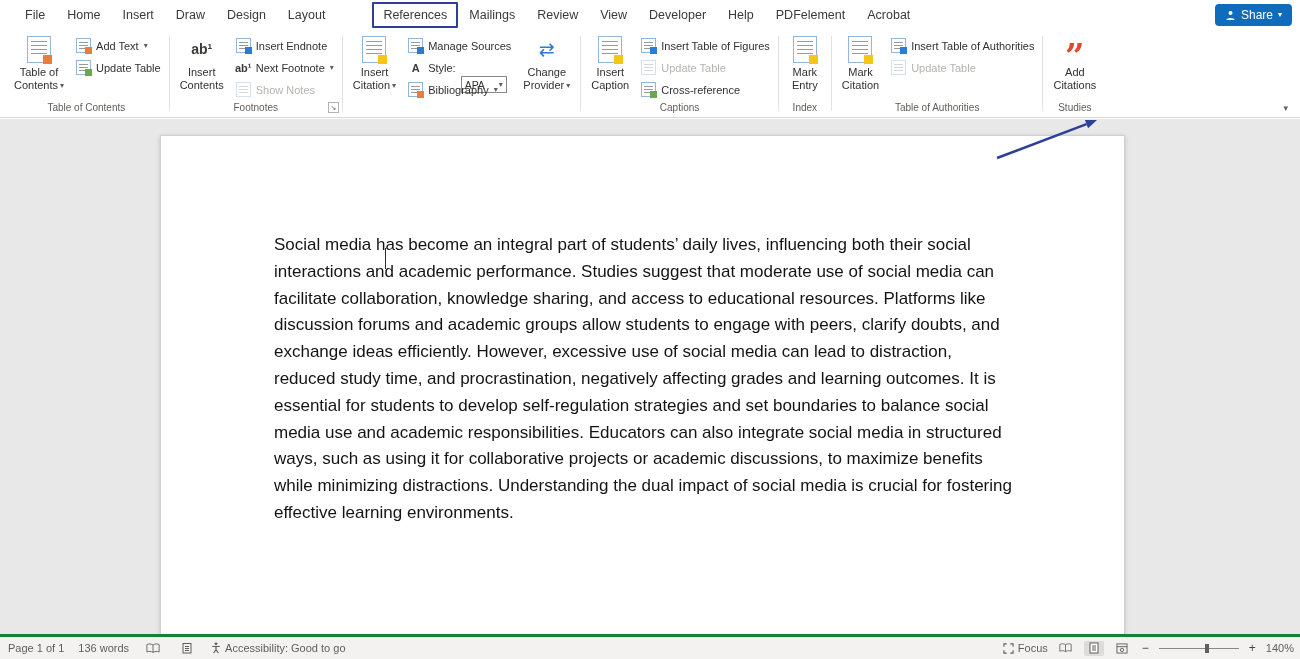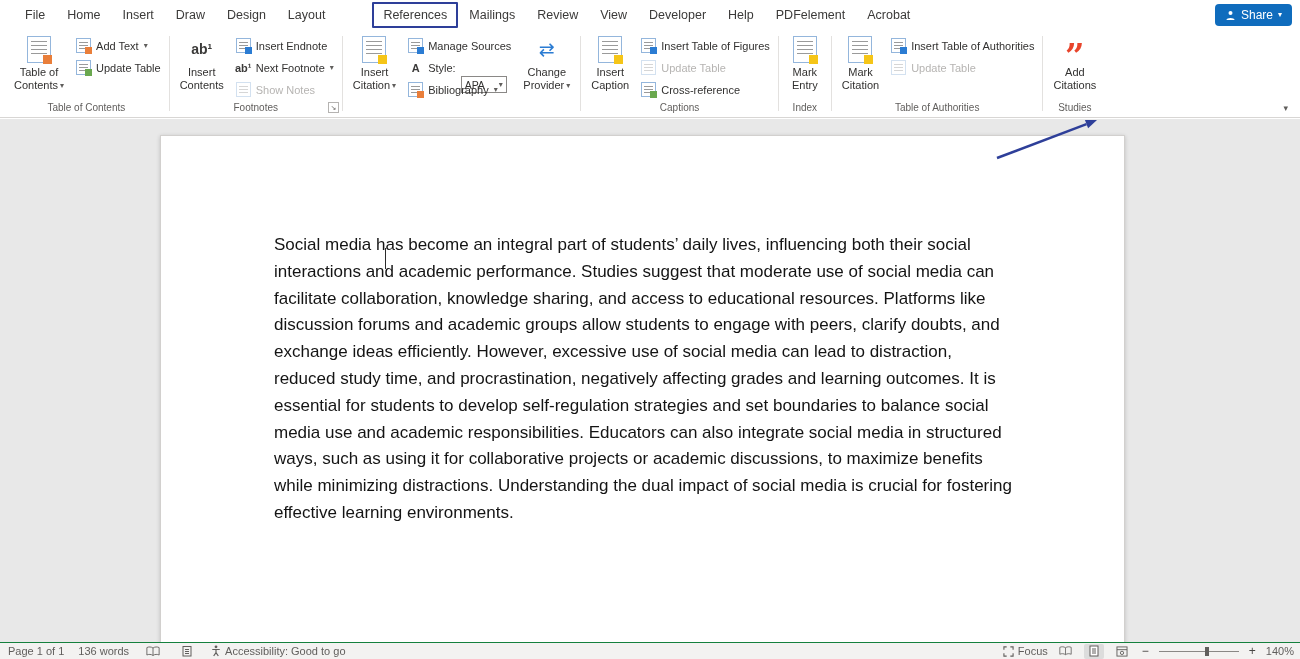--- a/index.html
+++ b/index.html
@@ -53,21 +53,21 @@
   
   .docarea { position:absolute; top:119px; bottom:17px; left:0; right:0; background:#e8e8e8; overflow:hidden; }
   .page { position:absolute; left:160px; top:16px; width:965px; height:620px; background:#fff; border:1px solid #d2d0ce; box-shadow:0 1px 4px rgba(0,0,0,.18); }
   .page p { padding:96px 112px 0 113px; font-size:17px; line-height:26.8px; color:#141414; }
   .caret { position:absolute; left:224px; top:112px; width:1px; height:21px; background:#2b2b2b; }
 
   
   .annot-arrow { position:absolute; left:985px; top:112px; pointer-events:none; z-index:20; }
 
   
-  .statusbar { position:absolute; bottom:0; left:0; right:0; height:17px; background:#f3f2f1; border-top:1px solid #15803d; display:flex; align-items:center; justify-content:space-between; font-size:11px; color:#605e5c; padding:0 6px 0 8px; z-index:10; }
+  .statusbar { position:absolute; bottom:0; left:0; right:0; height:25px; background:#f3f2f1; border-top:3px solid #15803d; display:flex; align-items:center; justify-content:space-between; font-size:11px; color:#605e5c; padding:0 6px 0 8px; z-index:10; }
   .sb-left, .sb-right { display:flex; align-items:center; gap:14px; }
   .sb-right { gap:8px; }
   .sbicon { display:flex; align-items:center; justify-content:center; width:20px; height:15px; cursor:pointer; }
   .sbicon.active { background:#dcdcdc; border-radius:2px; }
   .sb-acc, .sb-focus { display:flex; align-items:center; gap:4px; cursor:pointer; }
   .zoomctl { cursor:pointer; font-size:12px; color:#484644; padding:0 2px; }
   .slider { position:relative; width:80px; height:15px; cursor:pointer; }
   .slider .track { position:absolute; left:0; right:0; top:7px; height:1px; background:#8a8886; }
   .slider .thumb { position:absolute; left:58%; top:3px; width:4px; height:9px; background:#605e5c; }
 </style>

